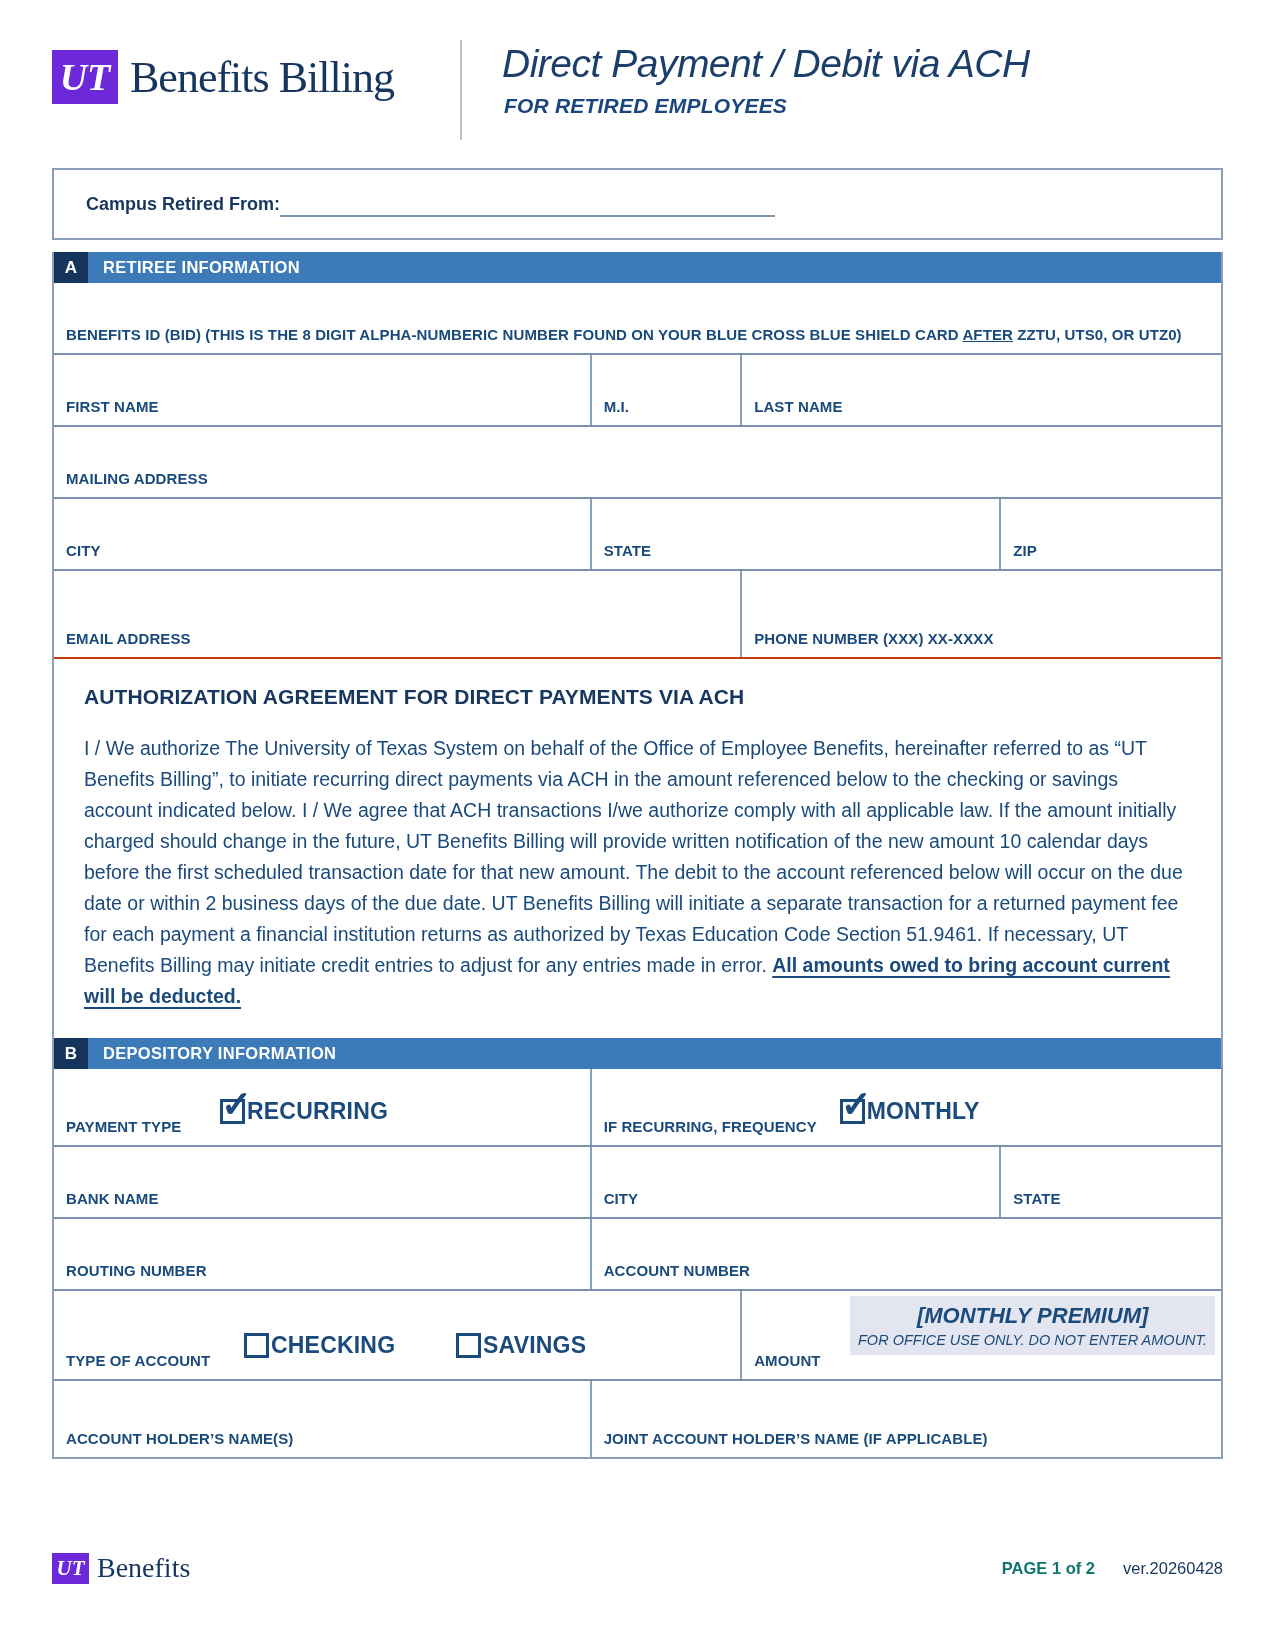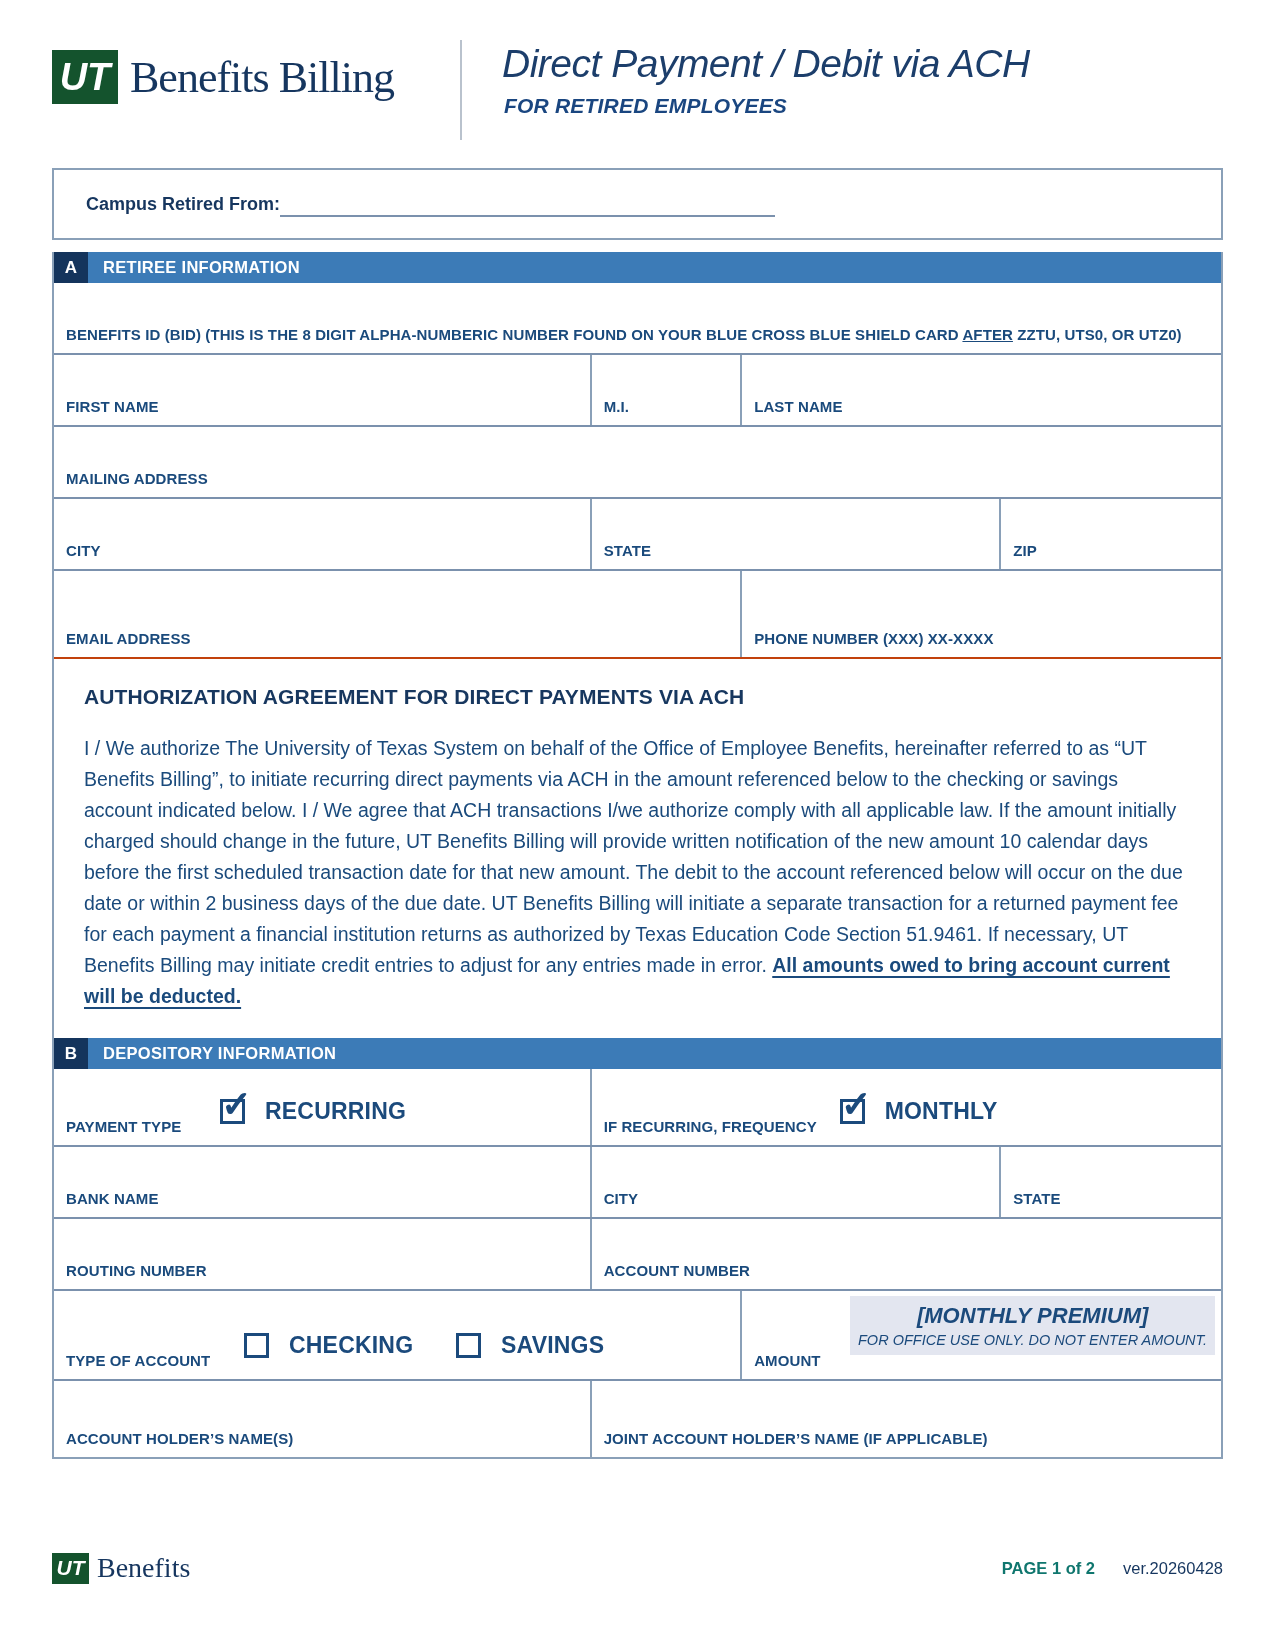--- a/index.html
+++ b/index.html
@@ -3,21 +3,21 @@
 <meta charset="utf-8">
 <style>
   html,body{margin:0;padding:0;}
   body{
     width:1275px;height:1650px;background:#ffffff;position:relative;
     font-family:"Liberation Sans", sans-serif;color:#1a4a7c;overflow:hidden;
   }
   
   .masthead{position:absolute;left:52px;right:52px;top:40px;height:104px;display:flex;align-items:flex-start;}
   .brand{display:flex;align-items:center;gap:12px;width:408px;margin-top:10px;}
-  .ut-box{width:66px;height:54px;background:#14532d;color:#fff;font-family:Liberation Sans, sans-serif;
+  .ut-box{width:66px;height:54px;background:#6d28d9;color:#fff;font-family:Liberation Serif, serif;
     font-style:italic;font-weight:bold;font-size:38px;display:flex;align-items:center;justify-content:center;flex:none;}
   .brand-name{font-family:"Liberation Serif",serif;font-size:44px;color:#16365f;letter-spacing:-1px;white-space:nowrap;}
   .masthead-divider{width:2px;background:#b9c2cd;height:100px;flex:none;}
   .titles{padding-left:40px;padding-top:2px;font-style:italic;}
   .doc-title{font-size:39px;font-weight:400;color:#1c3e6b;margin:0;letter-spacing:-0.5px;white-space:nowrap;}
   .doc-subtitle{font-size:21px;font-weight:bold;color:#1a4680;margin:8px 0 0 2px;letter-spacing:0.2px;}
   
   .campus-box{position:absolute;left:52px;right:52px;top:168px;height:72px;border:2px solid #8aa0b8;
     box-sizing:border-box;display:flex;align-items:center;padding-left:32px;}
   .campus-label{font-size:18px;font-weight:bold;color:#16365f;white-space:nowrap;}
@@ -38,21 +38,21 @@
   .flabel .u{text-decoration:underline;}
   .h70{height:70px;} .h86{height:86px;} .h76{height:76px;} .h88{height:88px;}
   .w46{width:45.9%;} .w13{width:12.9%;} .w41{width:41.2%;} .w35{width:35.1%;}
   .w19{width:19%;} .w59{width:58.8%;} .w54{width:54.1%;} .w100{width:100%;}
   
   .auth{border-top:2px solid #c2410c;padding:26px 30px 26px;}
   .auth-heading{font-size:21px;font-weight:bold;color:#17375f;margin:0 0 24px;letter-spacing:0.1px;}
   .auth-body{font-size:19.5px;line-height:31px;color:#1a4a7c;margin:0;}
   .auth-em{font-weight:bold;text-decoration:underline;text-decoration-thickness:2px;text-underline-offset:4px;}
   
-  .check-group{position:absolute;bottom:16px;display:flex;align-items:center;gap:20px;}
+  .check-group{position:absolute;bottom:16px;display:flex;align-items:center;gap:2px;}
   .cbx{width:25px;height:25px;border:3.5px solid #1b4a7c;background:#fff;position:relative;flex:none;box-sizing:border-box;}
   .cbx.checked::after{content:"\2713";position:absolute;left:-2px;top:-19px;font-size:37px;font-weight:bold;color:#1b4a7c;}
   .cbx-label{font-size:23px;font-weight:bold;color:#1b4a7c;letter-spacing:0.2px;white-space:nowrap;}
   .cg-recurring{left:166px;bottom:20px;}
   .cg-monthly{left:248px;bottom:20px;}
   .cg-checking{left:190px;bottom:20px;}
   .cg-savings{left:402px;bottom:20px;}
   
   .office-box{position:absolute;left:108px;right:6px;top:5px;bottom:24px;background:#e3e6f0;
     display:flex;flex-direction:column;align-items:center;justify-content:center;}

